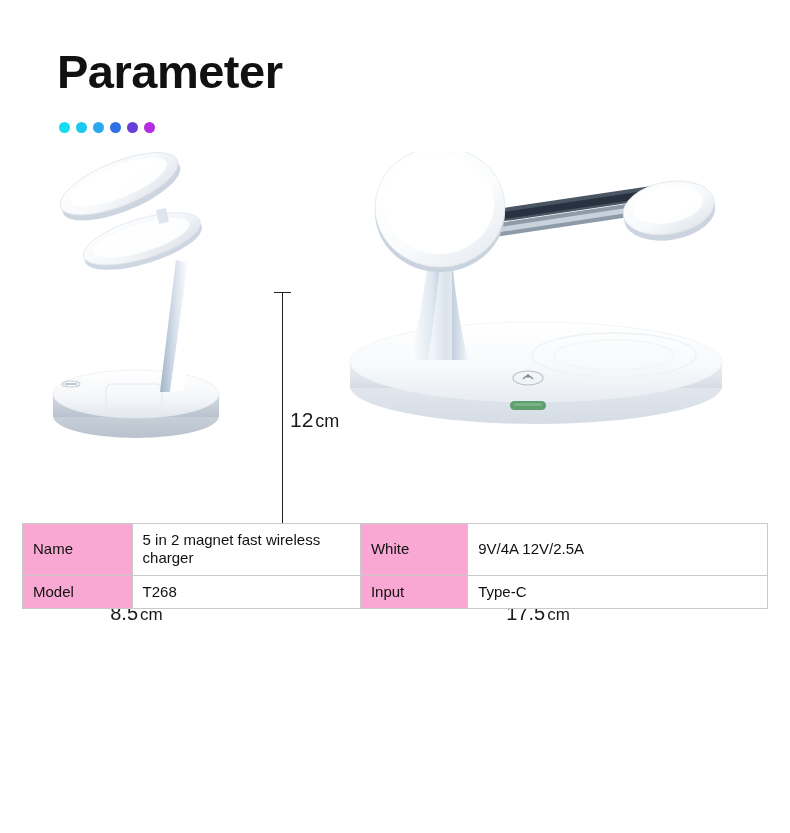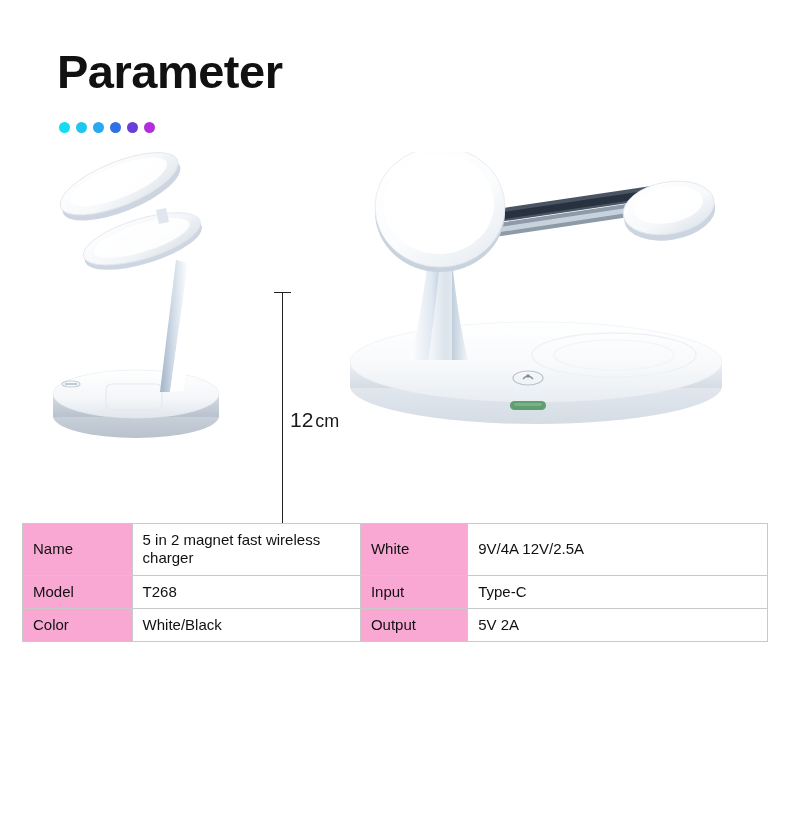--- a/index.html
+++ b/index.html
@@ -333,20 +333,14 @@
       <td class="v">5 in 2 magnet fast wireless charger</td>
       <td class="k">White</td>
       <td class="v">9V/4A 12V/2.5A</td>
     </tr>
     <tr>
       <td class="k">Model</td>
       <td class="v">T268</td>
       <td class="k">Input</td>
       <td class="v">Type-C</td>
     </tr>
-    <tr>
-      <td class="k">Color</td>
-      <td class="v">White/Black</td>
-      <td class="k">Output</td>
-      <td class="v">5V 2A</td>
-    </tr>
   </tbody>
 </table>
 
 </body></html>

